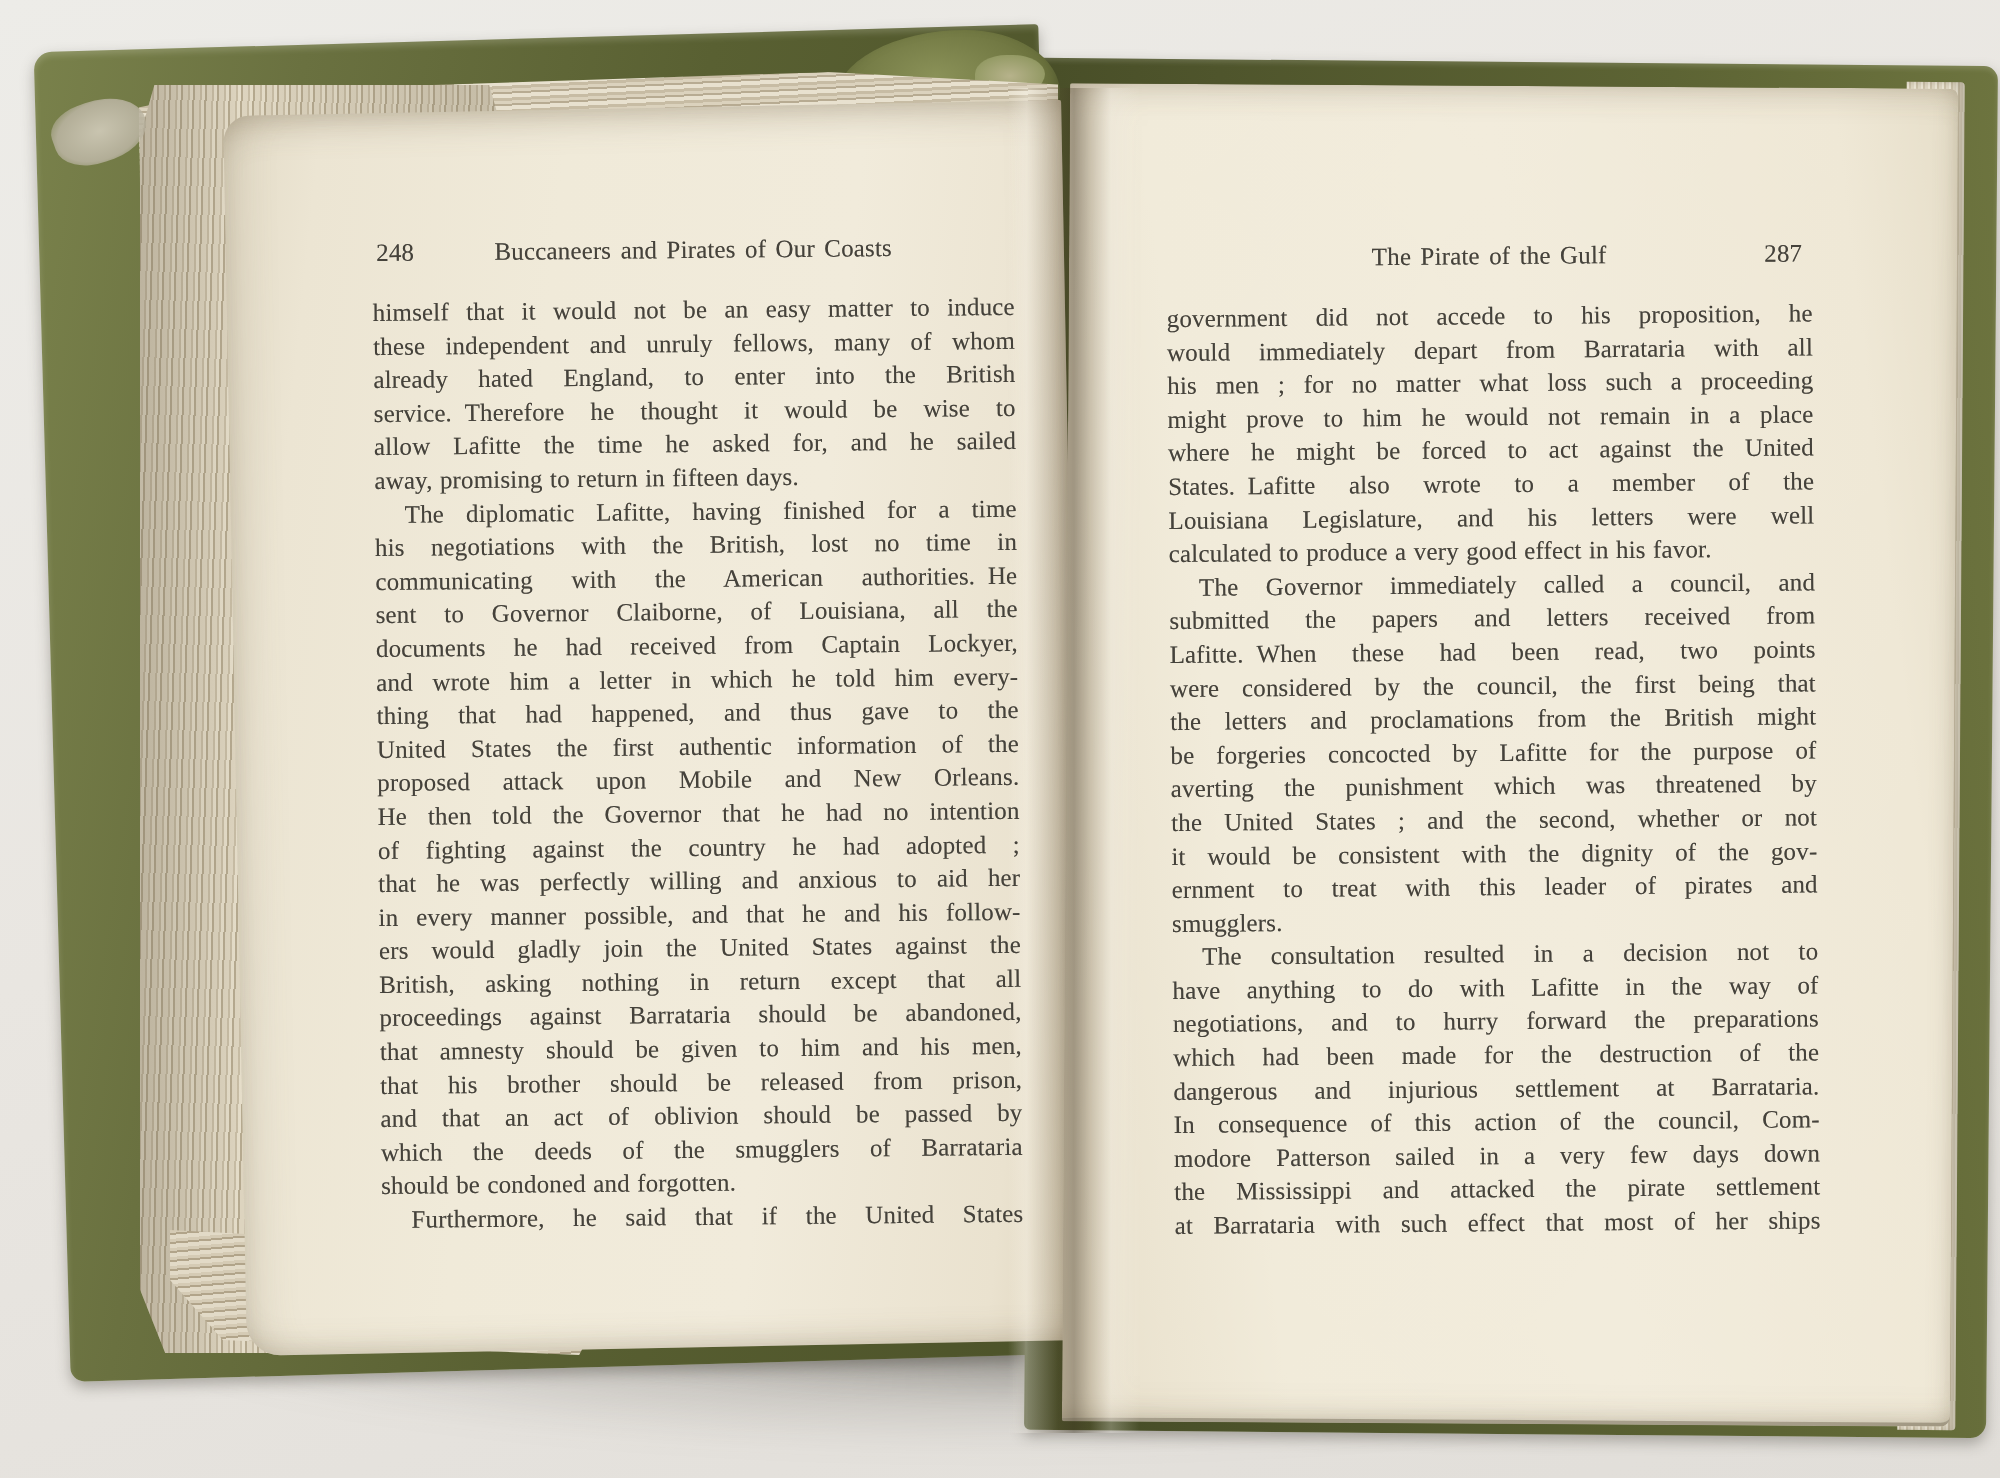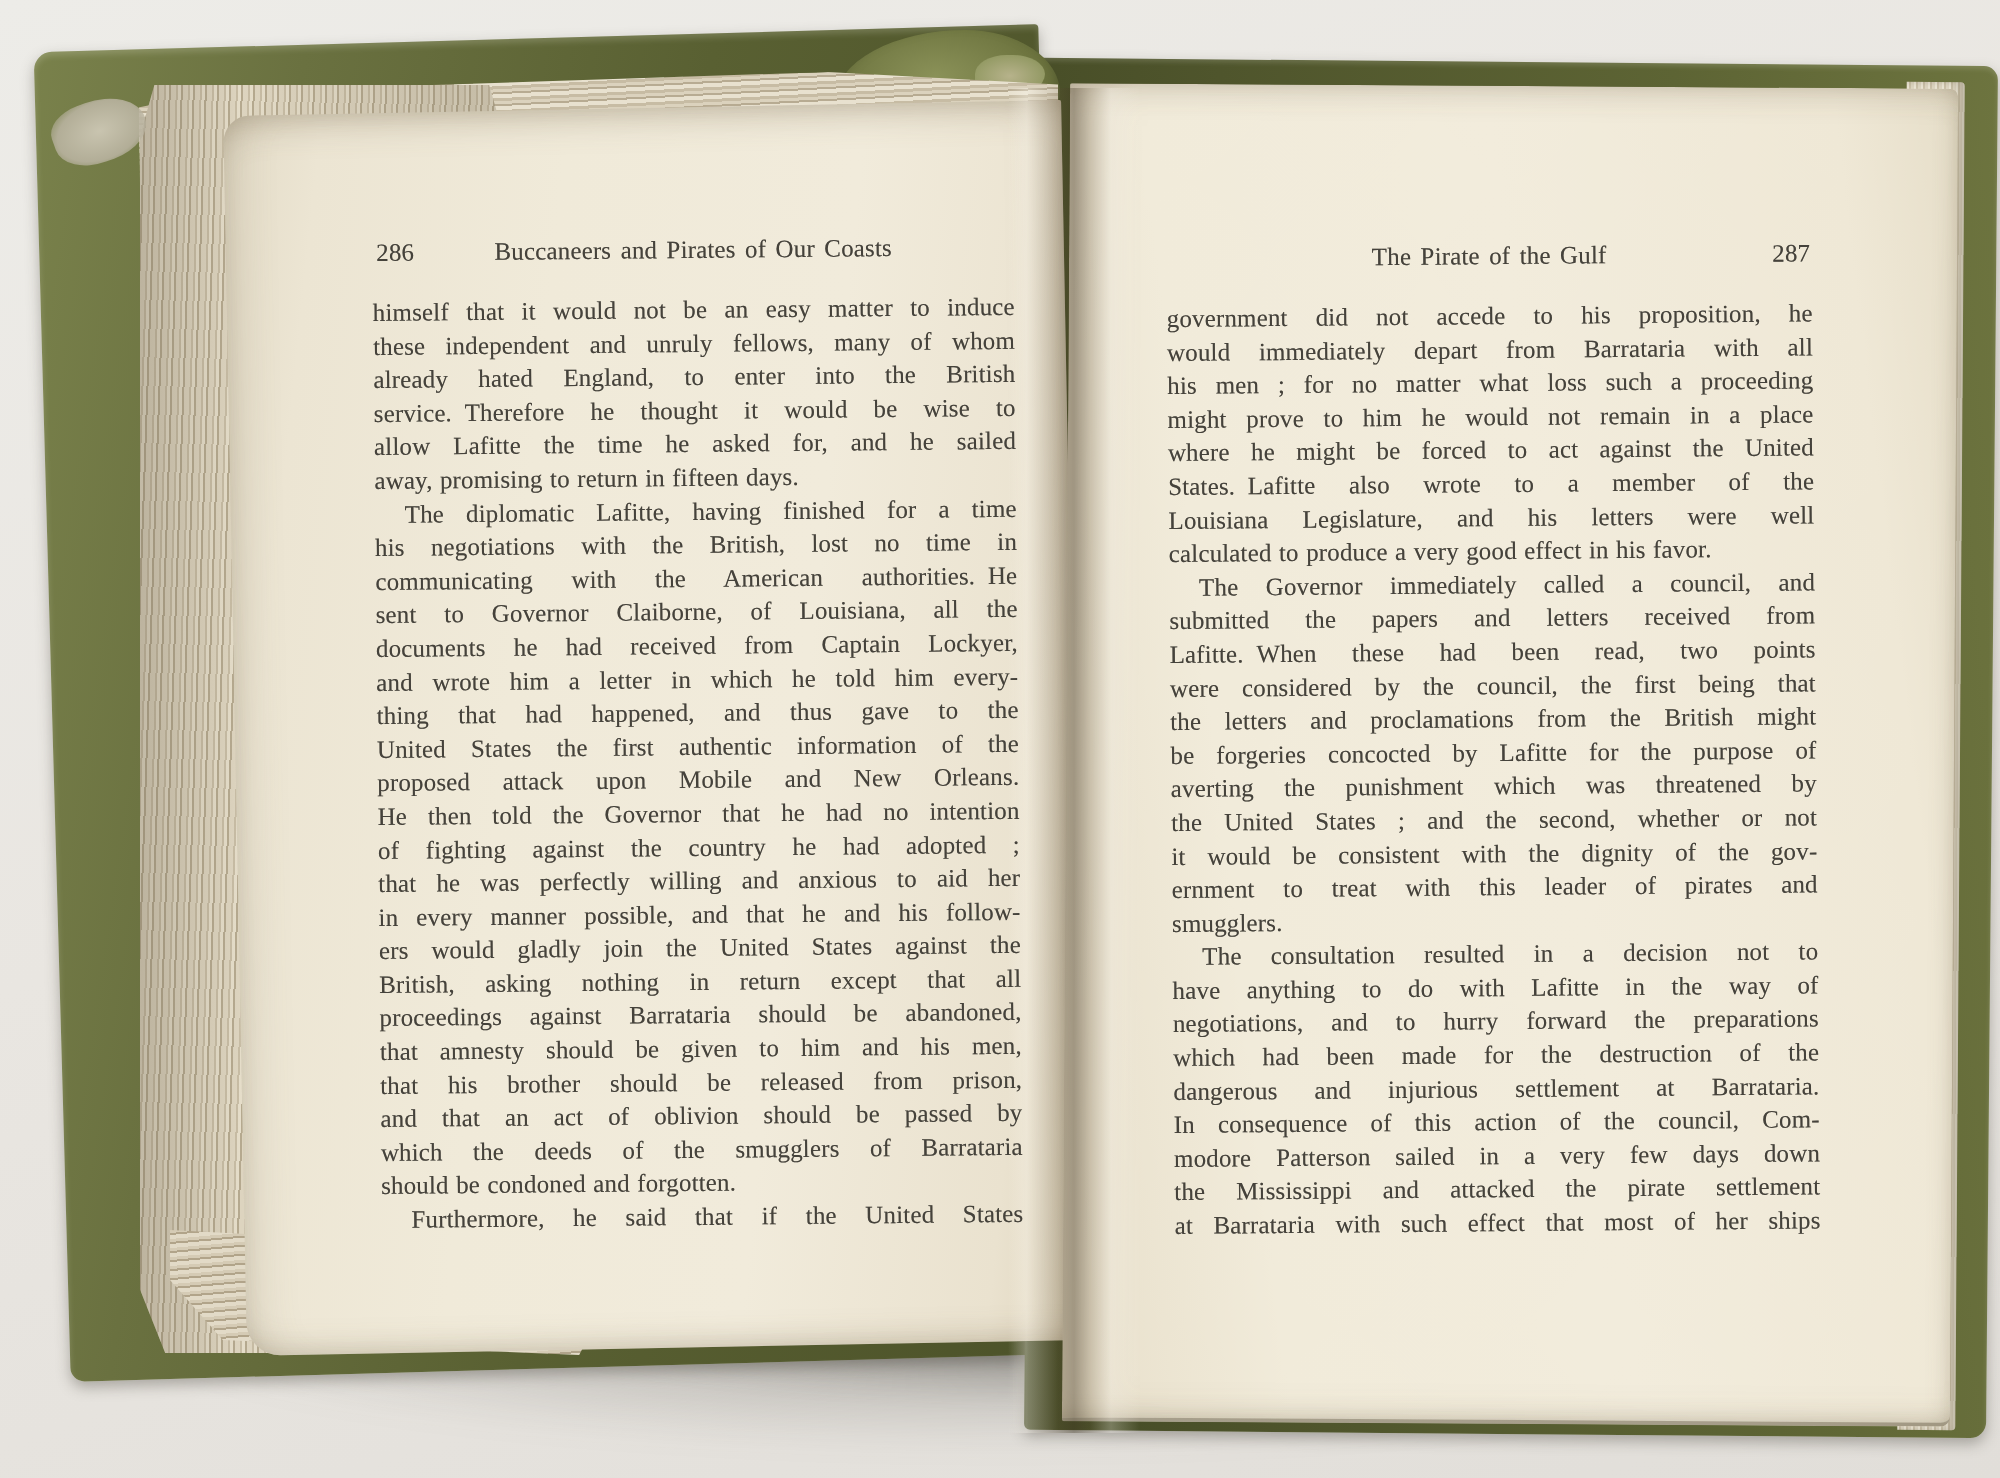--- a/index.html
+++ b/index.html
@@ -71,21 +71,21 @@
         rgba(96,80,54,.18) 38%,rgba(66,54,34,.34) 50%,rgba(96,80,54,.16) 62%,
         rgba(252,248,240,.28) 78%,rgba(255,252,244,0) 100%);}
   
   .text-block{position:absolute;color:#45423b;font-size:25px;letter-spacing:.15px;
       text-shadow:0 0 .6px rgba(69,66,59,.45);}
   .text-block.left{left:372px;top:236px;width:642px;transform:rotate(-.55deg);transform-origin:left top;}
   .text-block.right{left:1166px;top:242px;width:646px;transform:rotate(-.5deg);transform-origin:left top;}
   .running-head{position:relative;height:34px;line-height:34px;margin-bottom:26px;word-spacing:3px;}
   .running-head .head-title{display:block;text-align:center;}
   .running-head .folio{position:absolute;left:4px;top:0;}
-  .running-head.right-head .folio{left:auto;right:2px;}
+  .running-head.right-head .folio{left:auto;right:10px;}
   .body-lines{width:100%;}
   .line{height:33.6px;line-height:33.6px;text-align:justify;text-align-last:justify;word-spacing:1px;}
   .line.para-end{text-align-last:left;}
   .line.indent{text-indent:30px;}
 </style>
 </head>
 <body>
 
 <div id="scene">
   <div class="bg"></div>
@@ -99,21 +99,21 @@
   <div class="stack-left"></div>
   <div class="stack-bottom"></div>
   <div class="stack-right"></div>
   <div class="corner-wear"></div>
   <div class="page-left"></div>
   <div class="page-right"></div>
   <div class="gutter"></div>
 
   <div class="text-block left">
     <div class="running-head">
-      <span class="folio">286</span>
+      <span class="folio">248</span>
       <span class="head-title">Buccaneers and Pirates of Our Coasts</span>
     </div>
     <div class="body-lines">
         <div class="line">himself that it would not be an easy matter to induce</div>
         <div class="line">these independent and unruly fellows, many of whom</div>
         <div class="line">already hated England, to enter into the British</div>
         <div class="line">service. Therefore he thought it would be wise to</div>
         <div class="line">allow Lafitte the time he asked for, and he sailed</div>
         <div class="line para-end">away, promising to return in fifteen days.</div>
         <div class="line indent">The diplomatic Lafitte, having finished for a time</div>

